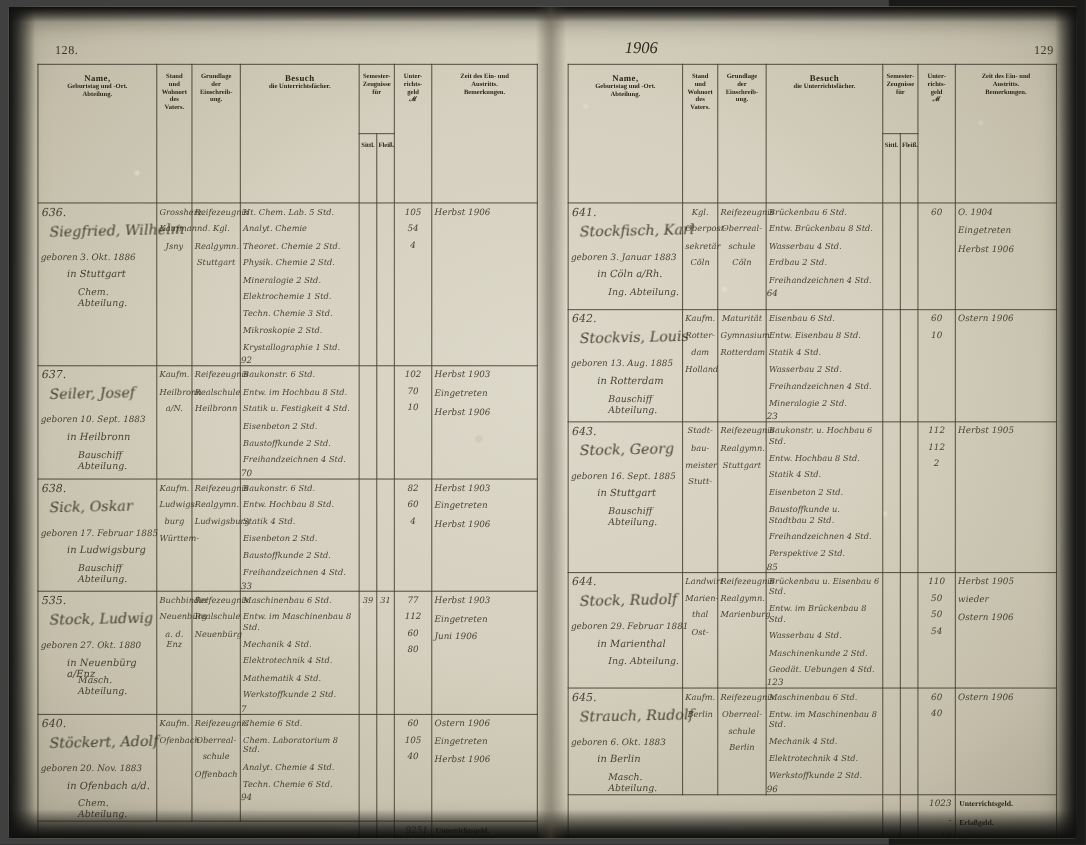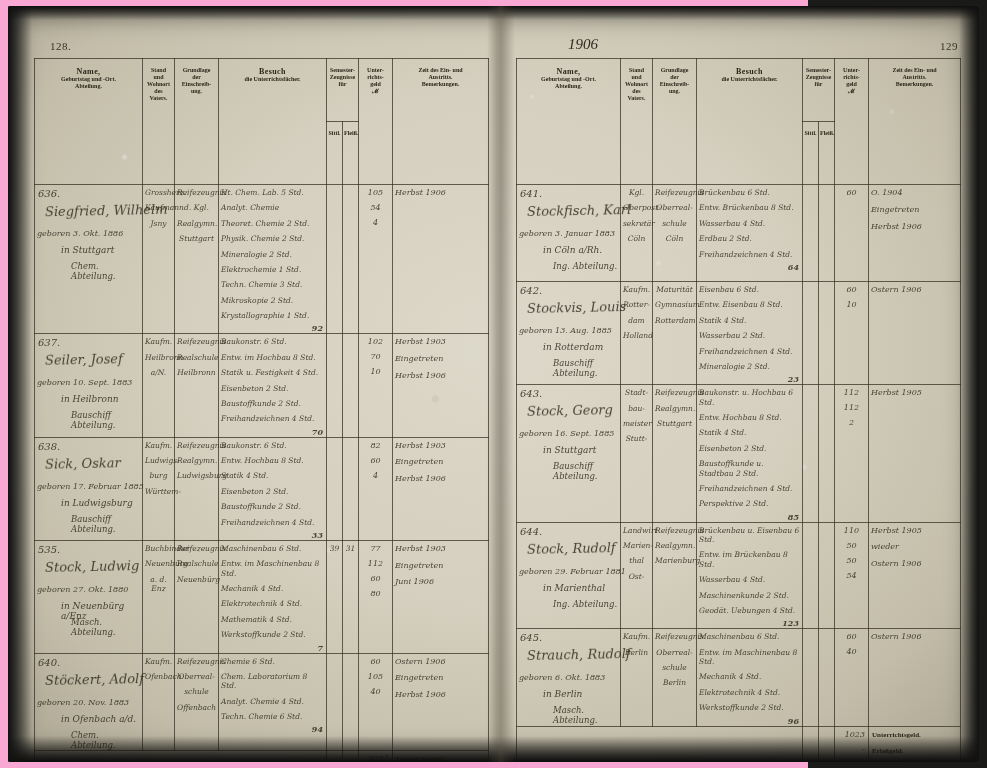--- a/index.html
+++ b/index.html
@@ -4,21 +4,21 @@
 <style>
   html,body{margin:0;padding:0;}
   body{
     width:987px;height:768px;
     background:#1a1a18;
     font-family:"Liberation Serif", serif;
     overflow:hidden;
   }
   .page-wrap{
     position:relative;width:808px;height:768px;
-    background:#f9a8d4;
+    background:#404040;
   }
   
   .spread{
     position:absolute;left:8px;top:6px;width:971px;height:756px;
     background:
       radial-gradient(ellipse at 50% 45%, #ddd9ca 0%, #d4cfbe 45%, #c3bda9 78%, #a9a390 100%);
     box-shadow:0 0 24px 8px rgba(0,0,0,.6) inset;
     border-radius:2px;
     overflow:hidden;
   }
@@ -108,21 +108,21 @@
     white-space:nowrap;
   }
   .geb{position:absolute;left:2px;top:44px;font-size:8px;white-space:nowrap;}
   .ort{position:absolute;left:26px;top:60px;font-size:9px;}
   .abt{position:absolute;left:36px;top:76px;font-size:8.5px;}
 
   .lt{font-size:7.5px;line-height:1.25;padding:3px 2px;display:block;}
   .lt.c{text-align:center;}
   .money{font-size:8px;text-align:center;padding:3px 3px;display:block;}
   .zeit{font-size:8px;line-height:1.35;padding:3px 2px;display:block;}
-  .sum{font-size:8px;text-align:right;padding-right:3px;display:block;font-weight:bold;}
+  .sum{font-size:8px;text-align:left;padding-right:3px;display:block;}
 
   tfoot td{height:52px;}
   .foot-note{font-size:7px;line-height:1.5;color:#2b2619;padding:3px;display:block;font-weight:bold;}
   .foot-num{font-size:8px;text-align:right;display:block;padding:3px 3px;}
 
   .tiny-col{width:16px;}
 </style>
 </head>
 <body>
 

